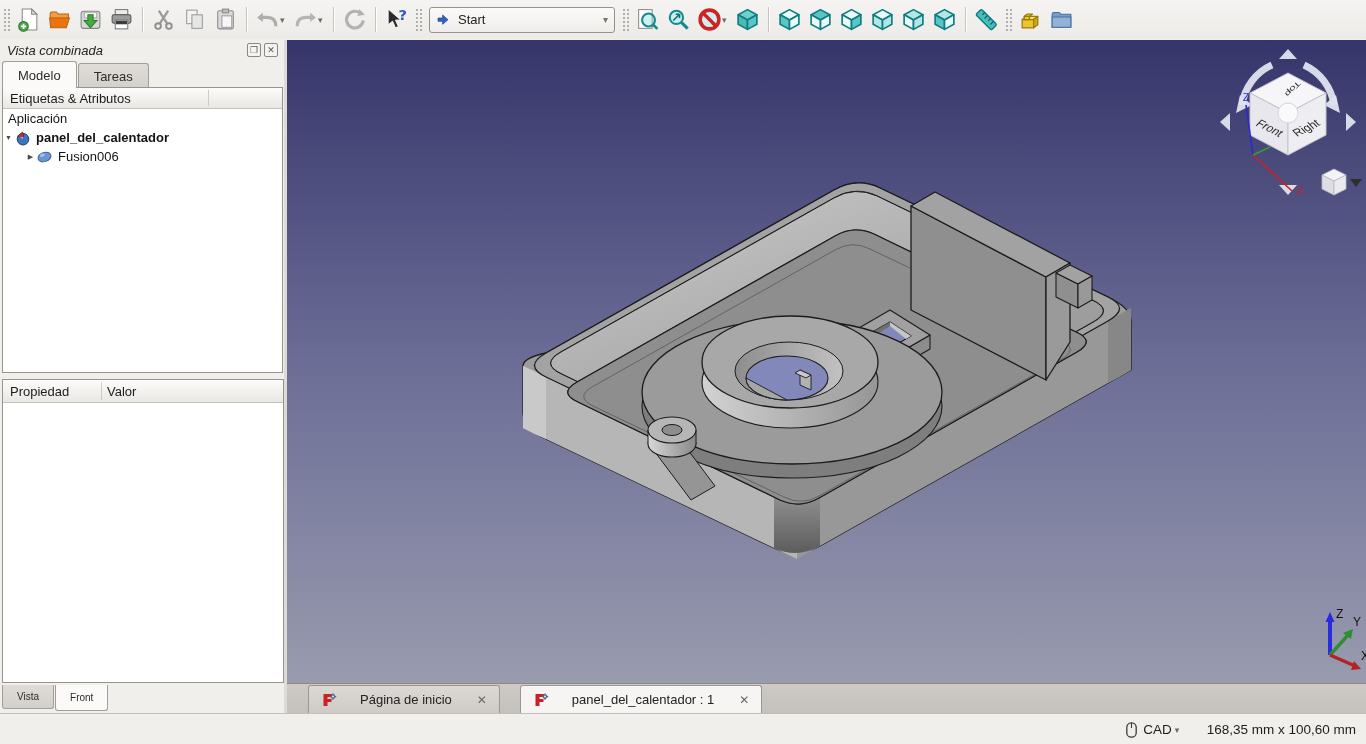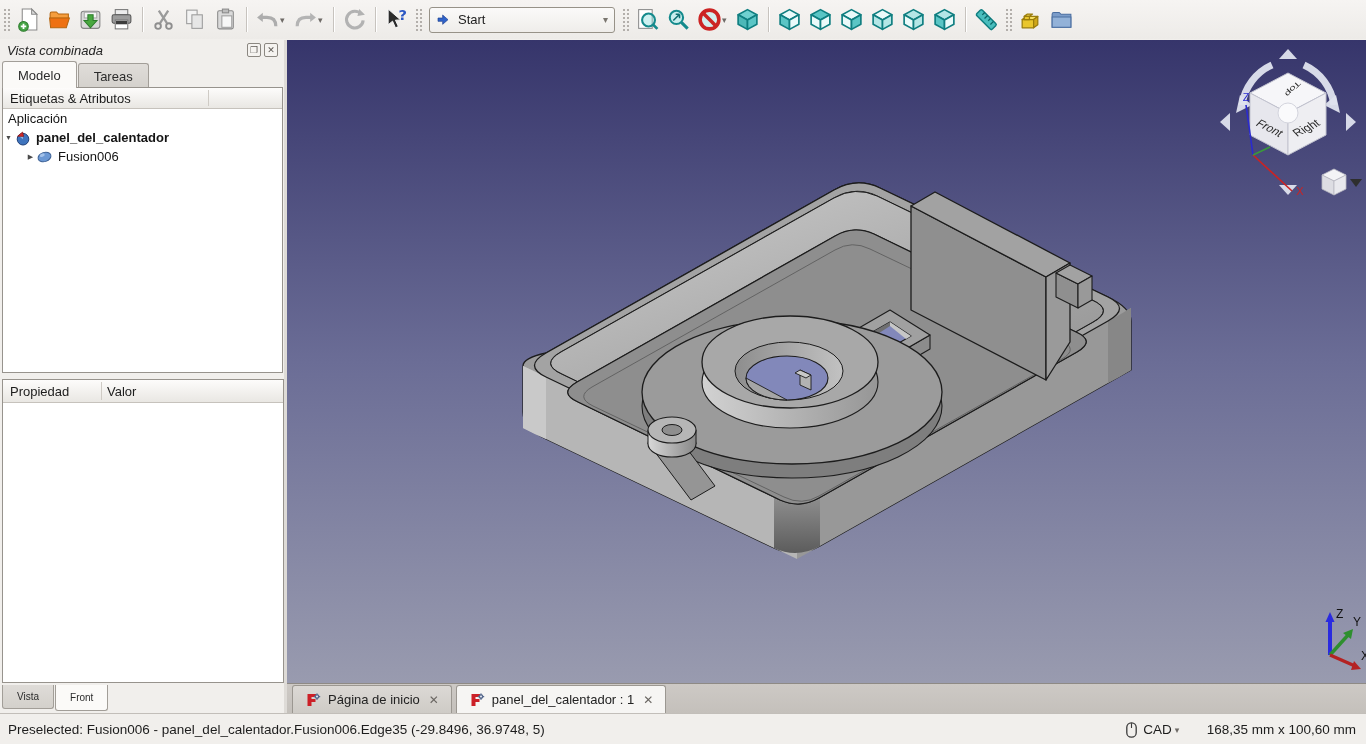--- a/index.html
+++ b/index.html
@@ -50,23 +50,23 @@
   .splitter{position:absolute;left:284px;top:40px;width:3px;height:673px;background:#dedbd7;}
 
   
   .viewport{position:absolute;left:287px;top:40px;width:1079px;height:643px;overflow:hidden;}
   .scene{position:absolute;left:0;top:0;}
 
   
   .doctabs{position:absolute;left:287px;top:683px;width:1079px;height:30px;
            background:linear-gradient(#cdc9c5,#c4c0bb);border-top:1px solid #8e8a85;
            display:flex;align-items:flex-end;padding-left:5px;box-sizing:border-box;}
-  .dtab{display:flex;align-items:center;gap:7px;height:27px;padding:0 12px;font-size:13px;color:#222;
+  .dtab{display:flex;align-items:center;gap:23px;height:27px;padding:0 12px;font-size:13px;color:#222;
         background:linear-gradient(#dcd9d5,#cecbc6);border:1px solid #9b9791;border-bottom:none;
-        border-radius:3px 3px 0 0;margin-right:4px;}
+        border-radius:3px 3px 0 0;margin-right:4px;margin-left:16px;}
   .dtab.active{background:#f6f5f3;}
   .dclose{font-size:12px;color:#6a6662;font-weight:bold;margin-left:2px;}
 
   
   .statusbar{position:absolute;left:0;top:713px;width:1366px;height:31px;background:#f1efec;
              border-top:1px solid #c2beb9;display:flex;align-items:center;font-size:13.5px;color:#1d1d1d;}
   .status-msg{margin-left:8px;}
   .status-right{position:absolute;right:10px;display:flex;align-items:center;gap:6px;}
   .dim-text{margin-left:16px;}
 </style>
@@ -513,21 +513,20 @@
         <circle cx="12" cy="4.6" r="2.4" fill="#56688c"></circle>
         <path d="M12 1.4v6.4M8.8 4.6h6.4" stroke="#56688c" stroke-width="1.4"></path>
         <circle cx="12" cy="4.6" r="1" fill="#e8ecf4"></circle>
       </svg>
       <span>panel_del_calentador : 1</span>
       <span class="dclose">✕</span>
     </div>
   </div>
 
   <div class="statusbar">
-    <span class="status-msg">Preselected: Fusion006 - panel_del_calentador.Fusion006.Edge35 (-29.8496, 36.9748, 5)</span>
     <div class="status-right">
       <svg width="11" height="16" viewBox="0 0 11 16">
         <rect x="0.8" y="0.8" width="9.4" height="14.4" rx="4.5" fill="none" stroke="#3a3a3a" stroke-width="1.3"></rect>
         <line x1="5.5" y1="1.2" x2="5.5" y2="6" stroke="#3a3a3a" stroke-width="1.1"></line>
       </svg>
       <span>CAD</span>
       <span class="dd">▾</span>
       <span class="dim-text">168,35 mm x 100,60 mm</span>
     </div>
   </div>

